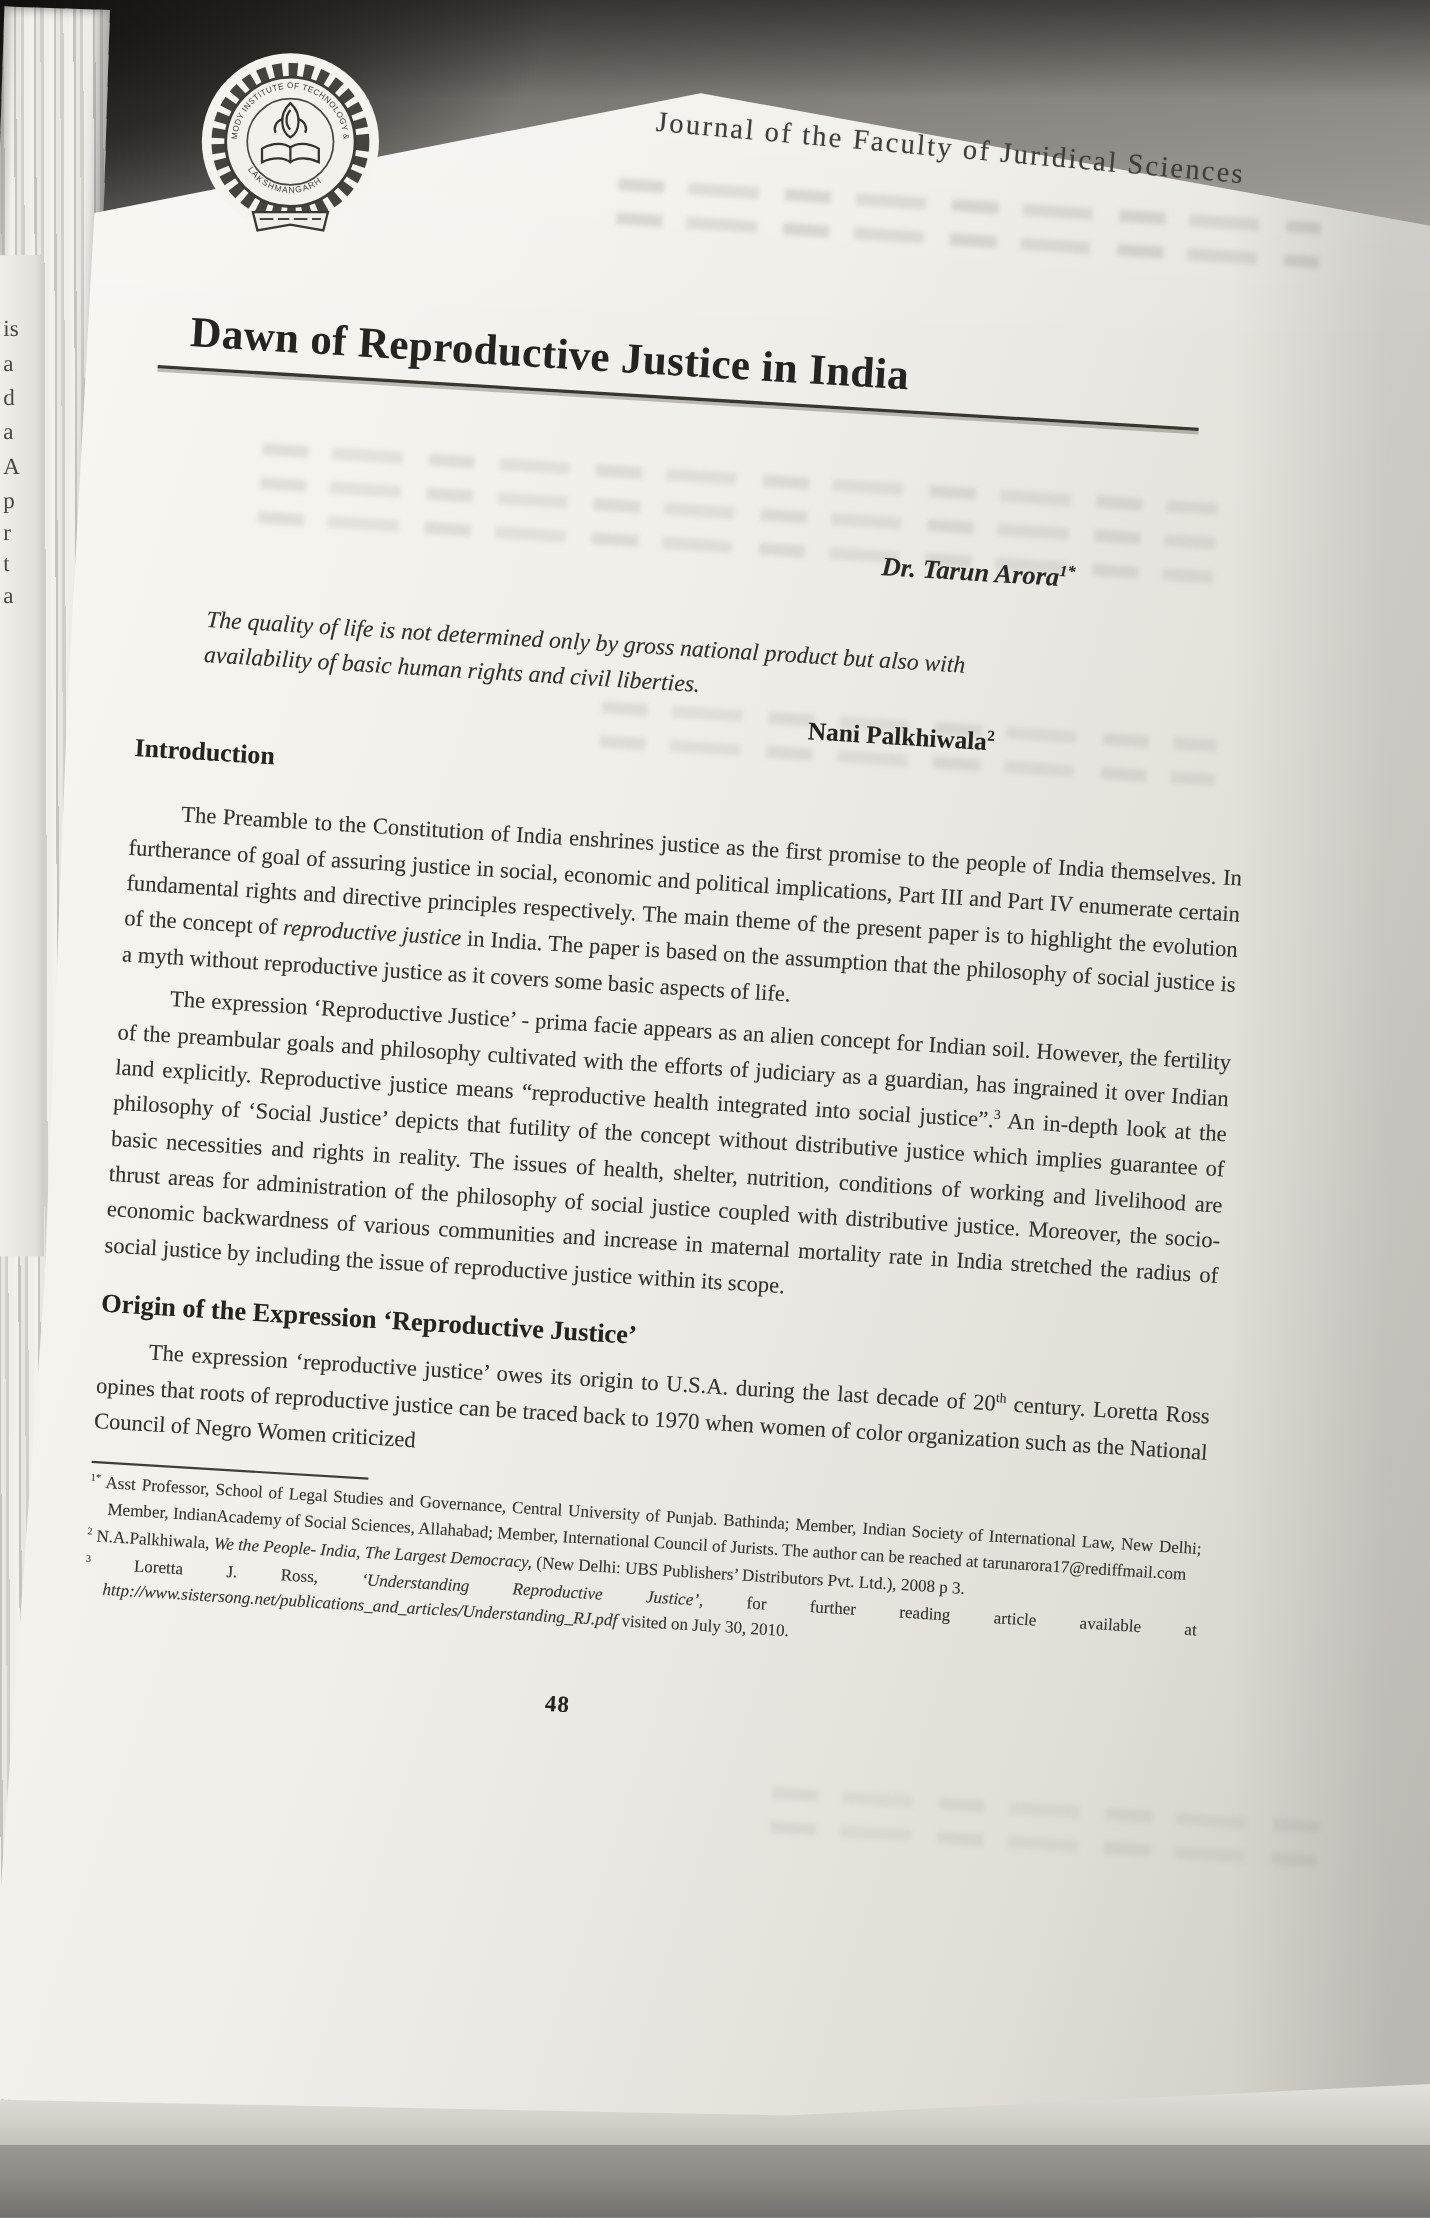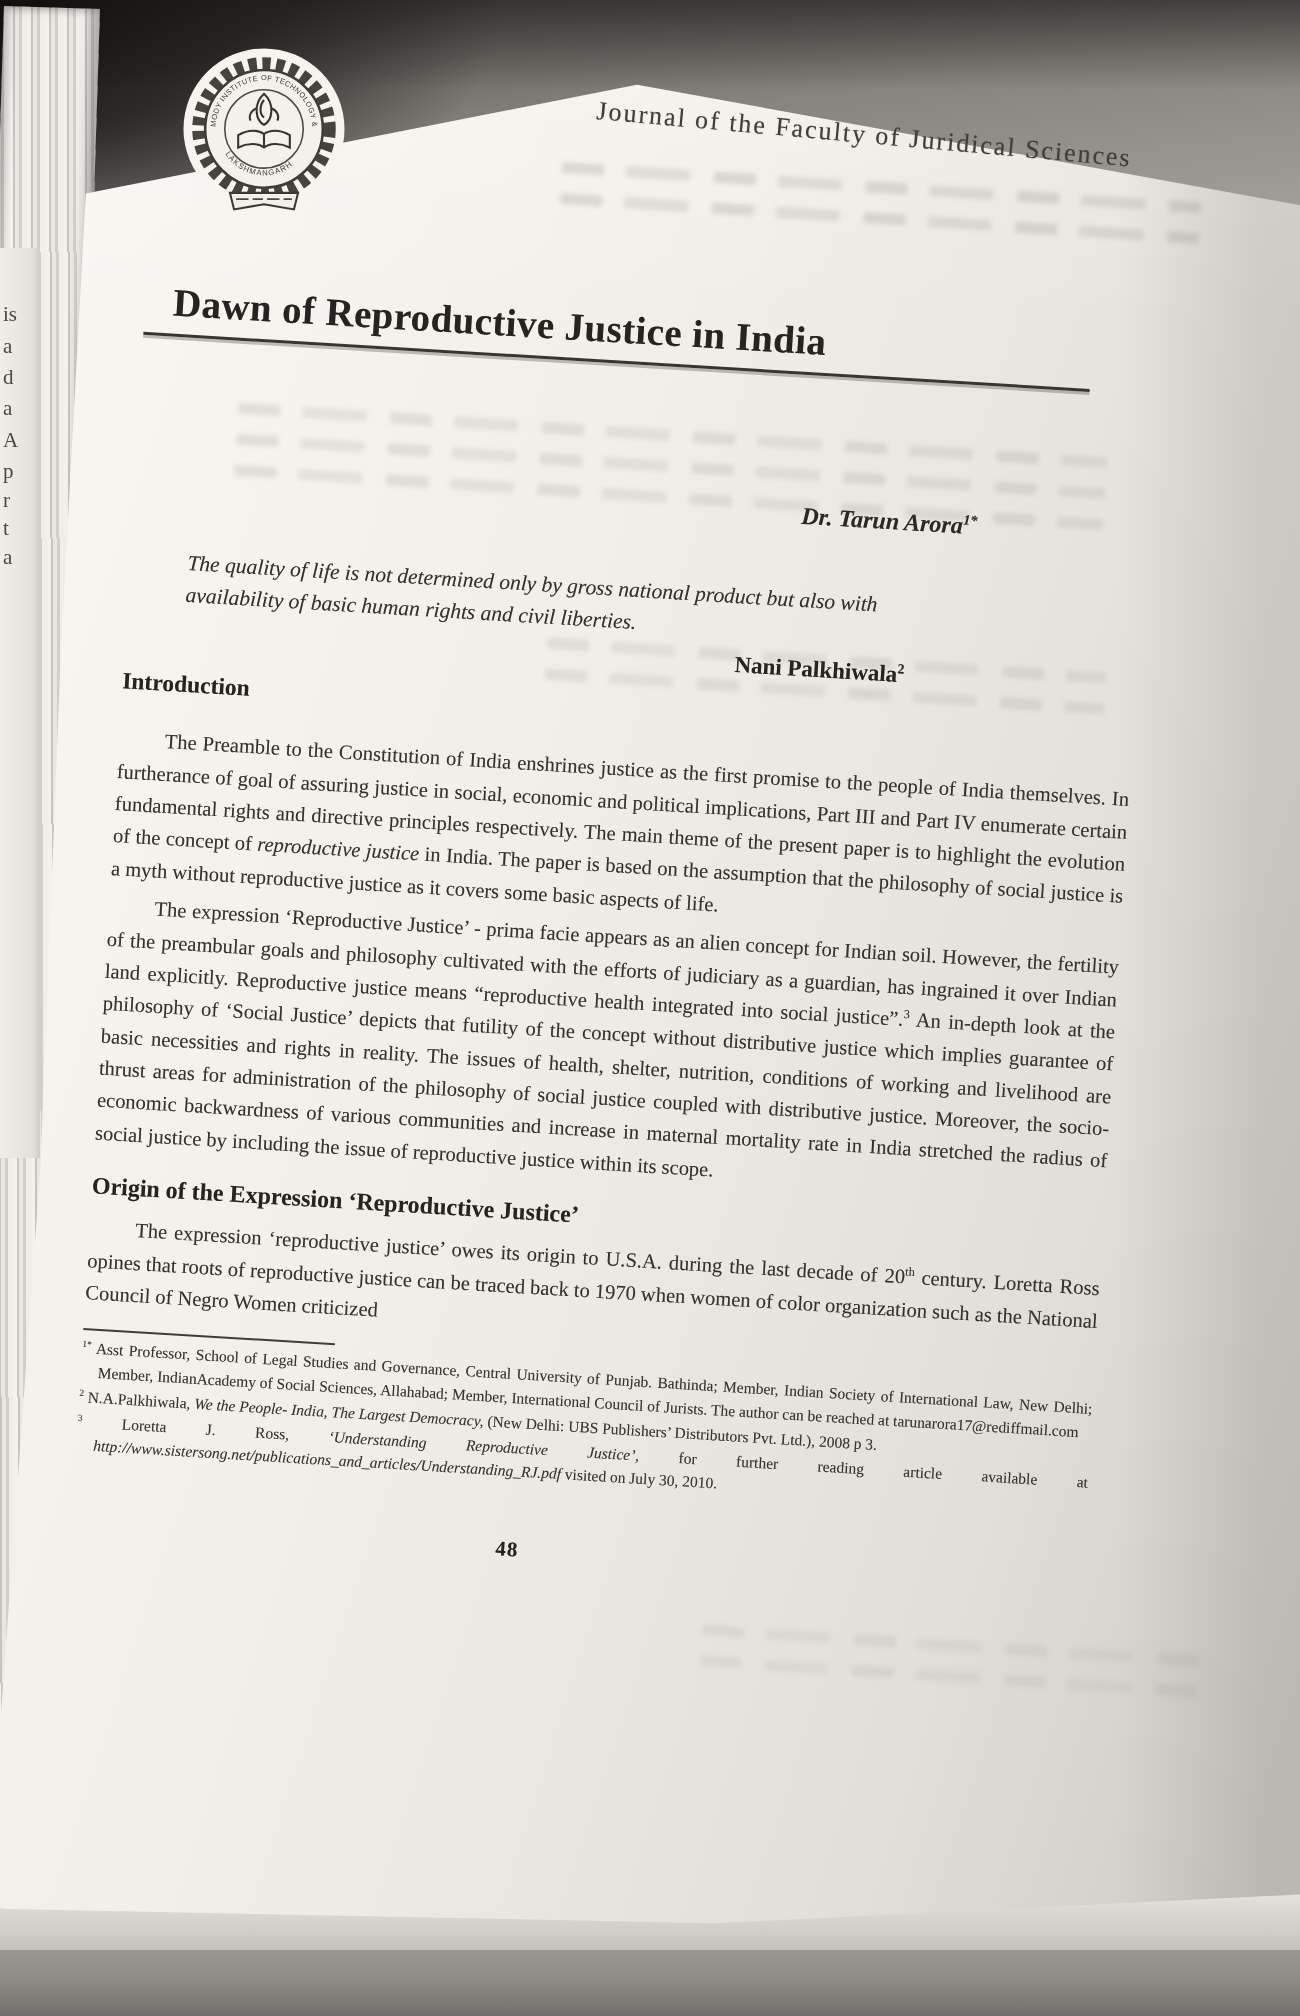--- a/index.html
+++ b/index.html
@@ -14,21 +14,21 @@
   .top-shadow{position:absolute;left:0;top:0;width:100%;height:90px;
     background:linear-gradient(180deg,rgba(20,18,16,.55),rgba(20,18,16,0));}
 
   
   .stack{position:absolute;left:4px;top:6px;width:96px;height:1930px;
     transform:rotate(1.8deg);transform-origin:top left;
     background:repeating-linear-gradient(88deg,#f3f1ec 0 4px,#c6c4bf 4px 6px,#e9e7e2 6px 10px,#d1cfca 10px 13px,#f0eee9 13px 18px);
     box-shadow:inset -8px 0 12px rgba(0,0,0,.3),inset 6px 0 8px rgba(0,0,0,.2);}
 
   
-  .facing{position:absolute;left:0;top:248px;width:40px;height:910px;
+  .facing{position:absolute;left:0;top:232px;width:40px;height:910px;
     background:linear-gradient(90deg,#f0eee9 0%,#e3e1db 80%,#cfccc6 100%);}
   .facing span{position:absolute;left:3px;font:400 21px "Liberation Serif",serif;color:#4a4844;}
 
   
   .page{position:absolute;inset:0;
     background:
       linear-gradient(90deg,rgba(90,88,84,0) 86%,rgba(90,88,84,.16) 97%),
       linear-gradient(180deg,rgba(255,255,255,.28) 0%,rgba(255,255,255,0) 16%),
       linear-gradient(108deg,#f8f6f1 8%,#f0eee8 42%,#e0ded7 76%,#cdcac4 97%);
     clip-path:polygon(6.6% 9.6%,49% 4.2%,101% 10.3%,101% 101%,55% 97.6%,-1% 94.6%,3.1% 58%,4.7% 32%);

